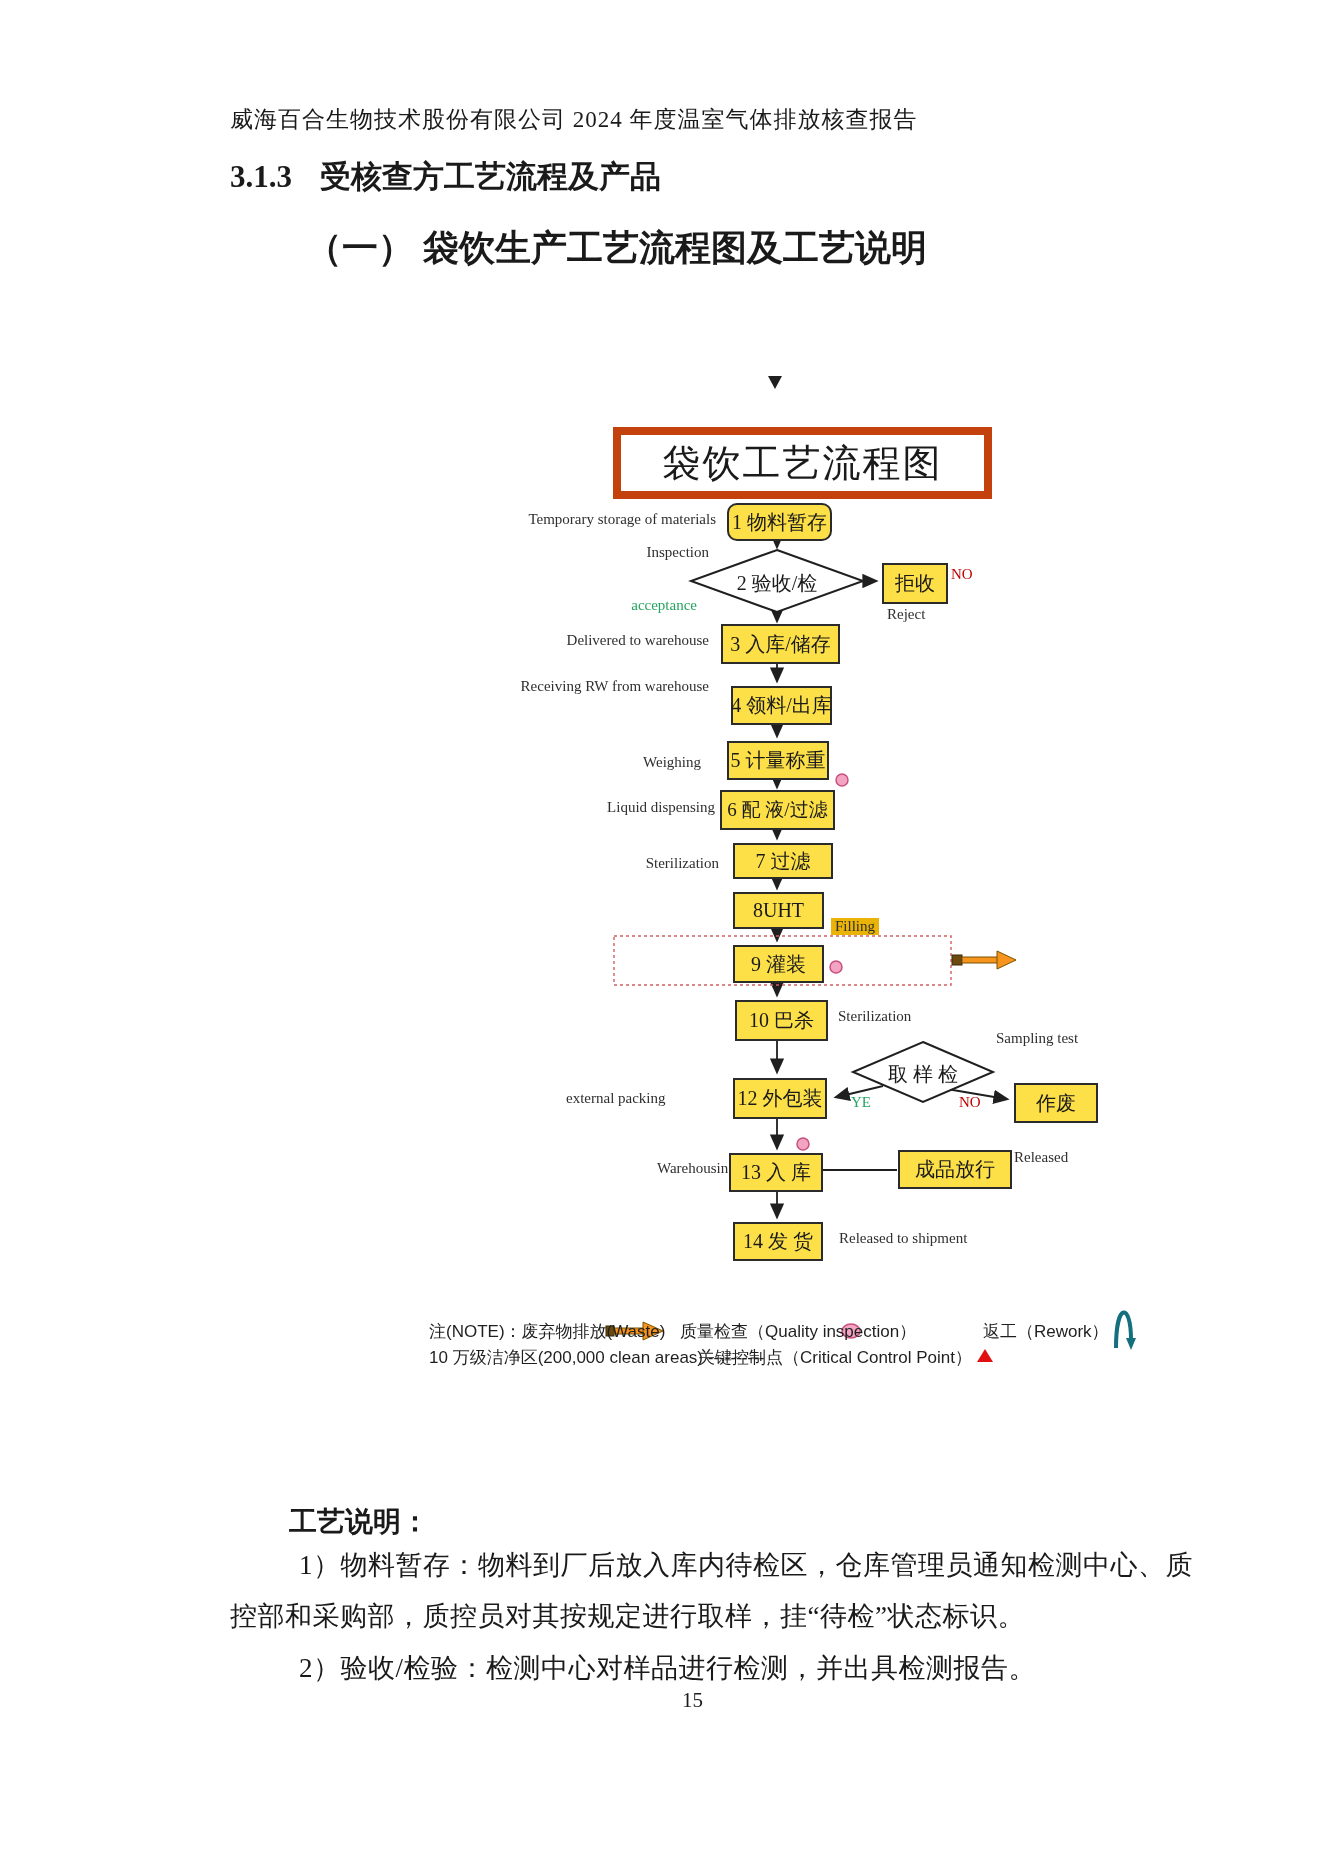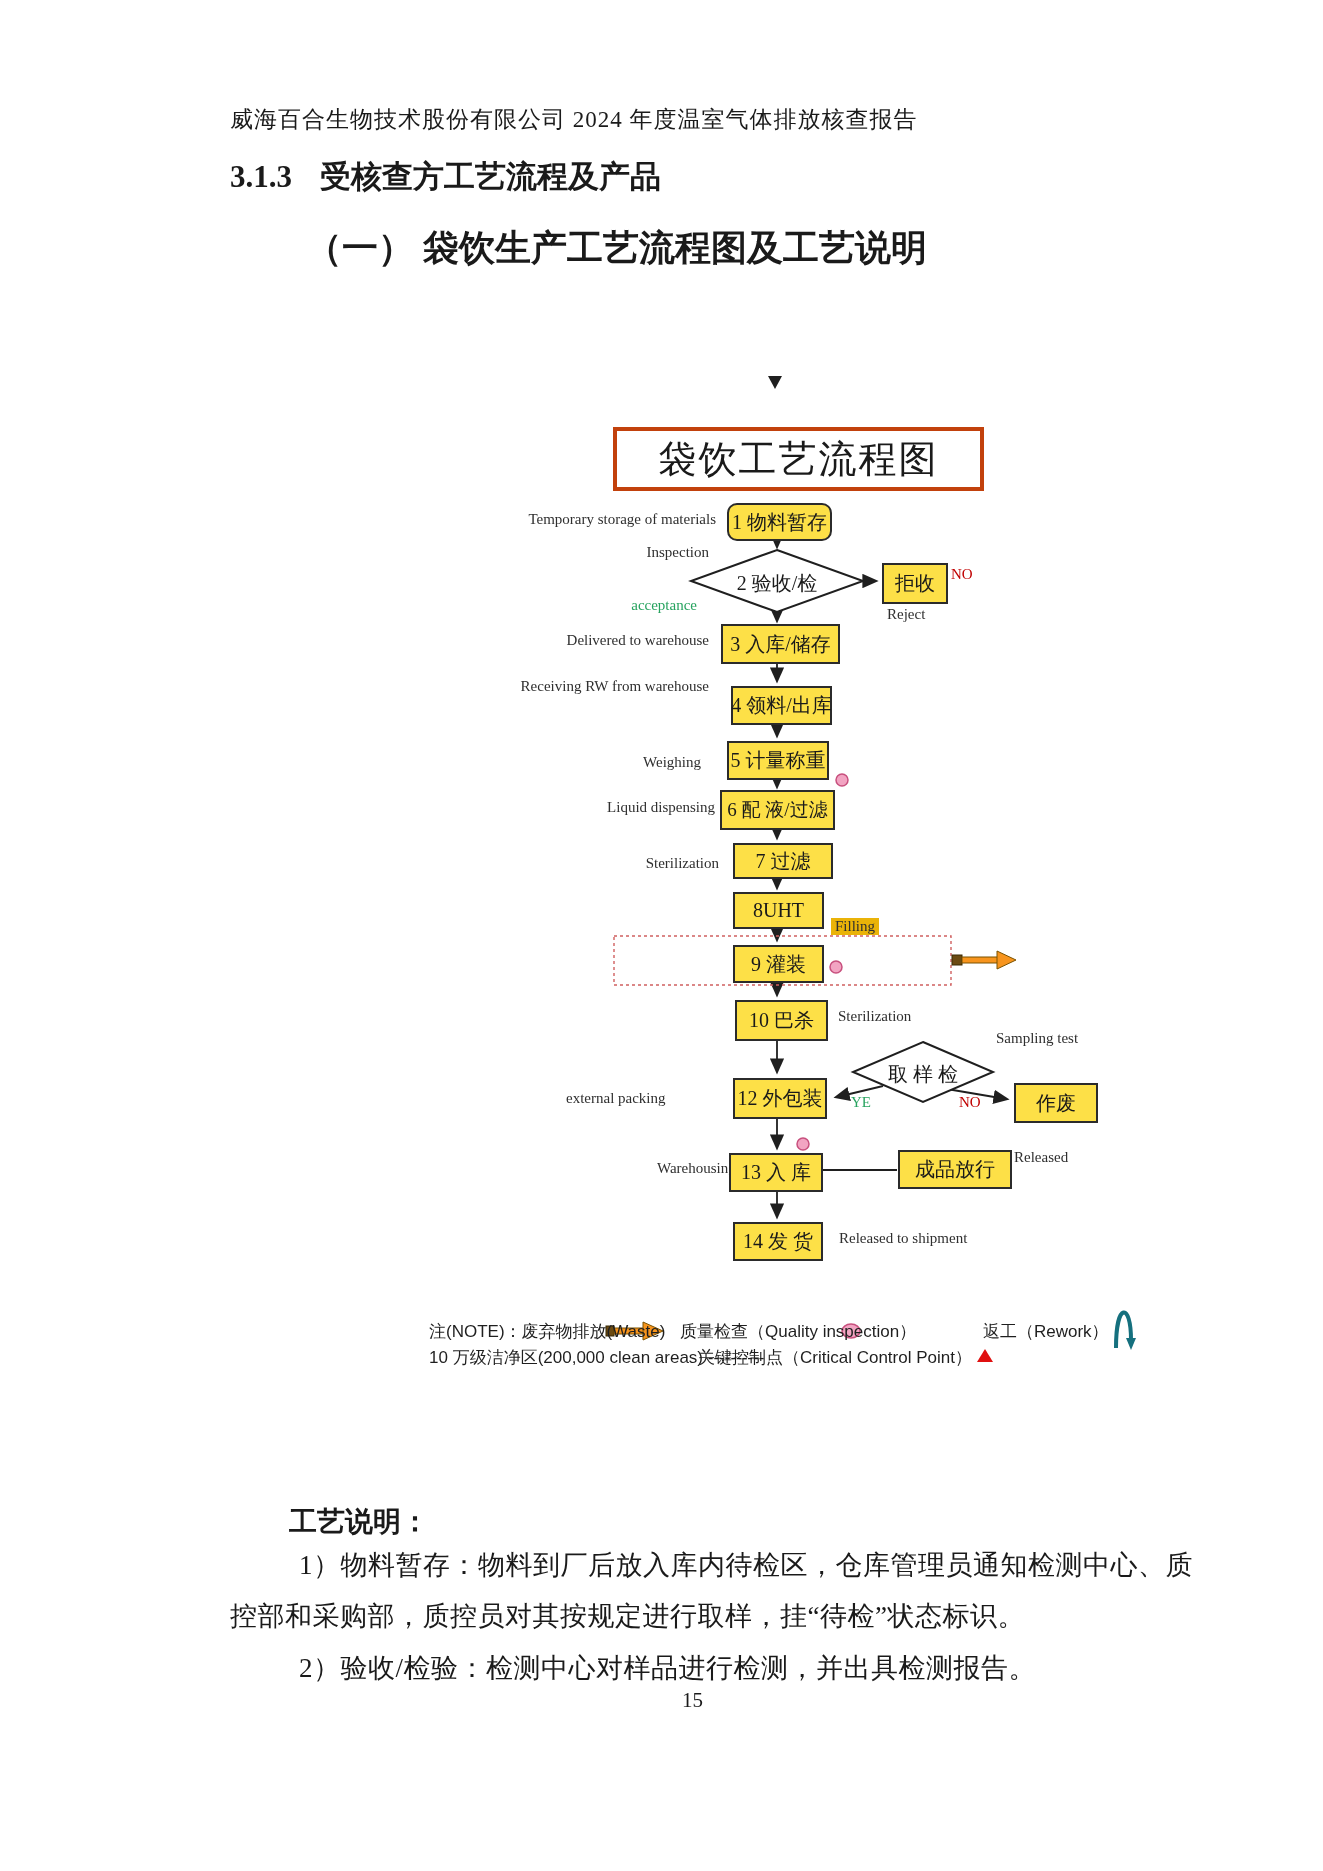--- a/index.html
+++ b/index.html
@@ -14,21 +14,21 @@
   .flow{position:absolute;left:0;top:300px;width:1323px;height:1120px;}
   .flow svg{position:absolute;left:0;top:0;}
   .fb{position:absolute;border:2px solid #2b2b2b;background:#fde047;display:flex;align-items:center;justify-content:center;
       font-size:20px;white-space:nowrap;z-index:3;}
   .fb.round{border-radius:10px;}
   .dtext{position:absolute;display:flex;align-items:center;justify-content:center;font-size:20px;z-index:3;white-space:nowrap;}
   .flabel{position:absolute;font-size:15px;color:#2f2f2f;white-space:nowrap;z-index:2;}
   .flabel.r{text-align:right;}
   .green{color:#27a35f;}
   .red{color:#c00000;}
-  .title-box{position:absolute;left:582px;top:127px;width:363px;height:56px;border:4px solid #c2410c;
+  .title-box{position:absolute;left:582px;top:127px;width:363px;height:56px;border:8px solid #c2410c;
       display:flex;align-items:center;justify-content:center;font-size:38px;letter-spacing:2px;z-index:3;}
   .fillzone{position:absolute;left:800px;top:618px;font-size:15px;color:#2f2f2f;background:#eab308;padding:0 4px;z-index:3;}
   .legend-item{position:absolute;font-family:"Liberation Sans","DejaVu Sans",sans-serif;font-size:17px;color:#1f1f1f;white-space:nowrap;z-index:3;}
   .notes-h{position:absolute;left:258px;top:1503px;font-size:28px;font-weight:bold;}
   .np{position:absolute;font-size:27px;white-space:nowrap;letter-spacing:0.5px;}
   .pagenum{position:absolute;left:0;top:1688px;width:100%;text-align:center;font-size:21px;}
 </style>
 </head>
 <body>
 

